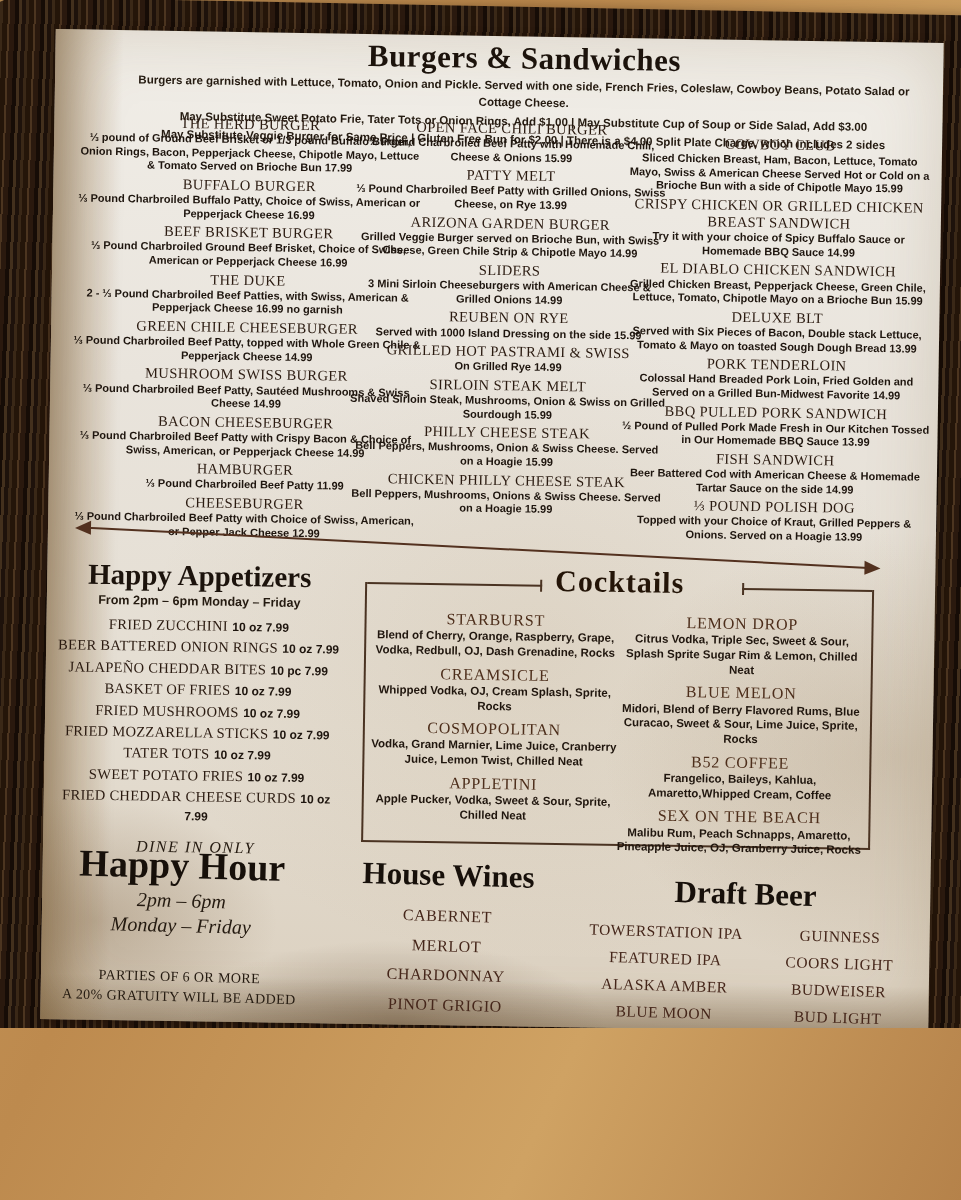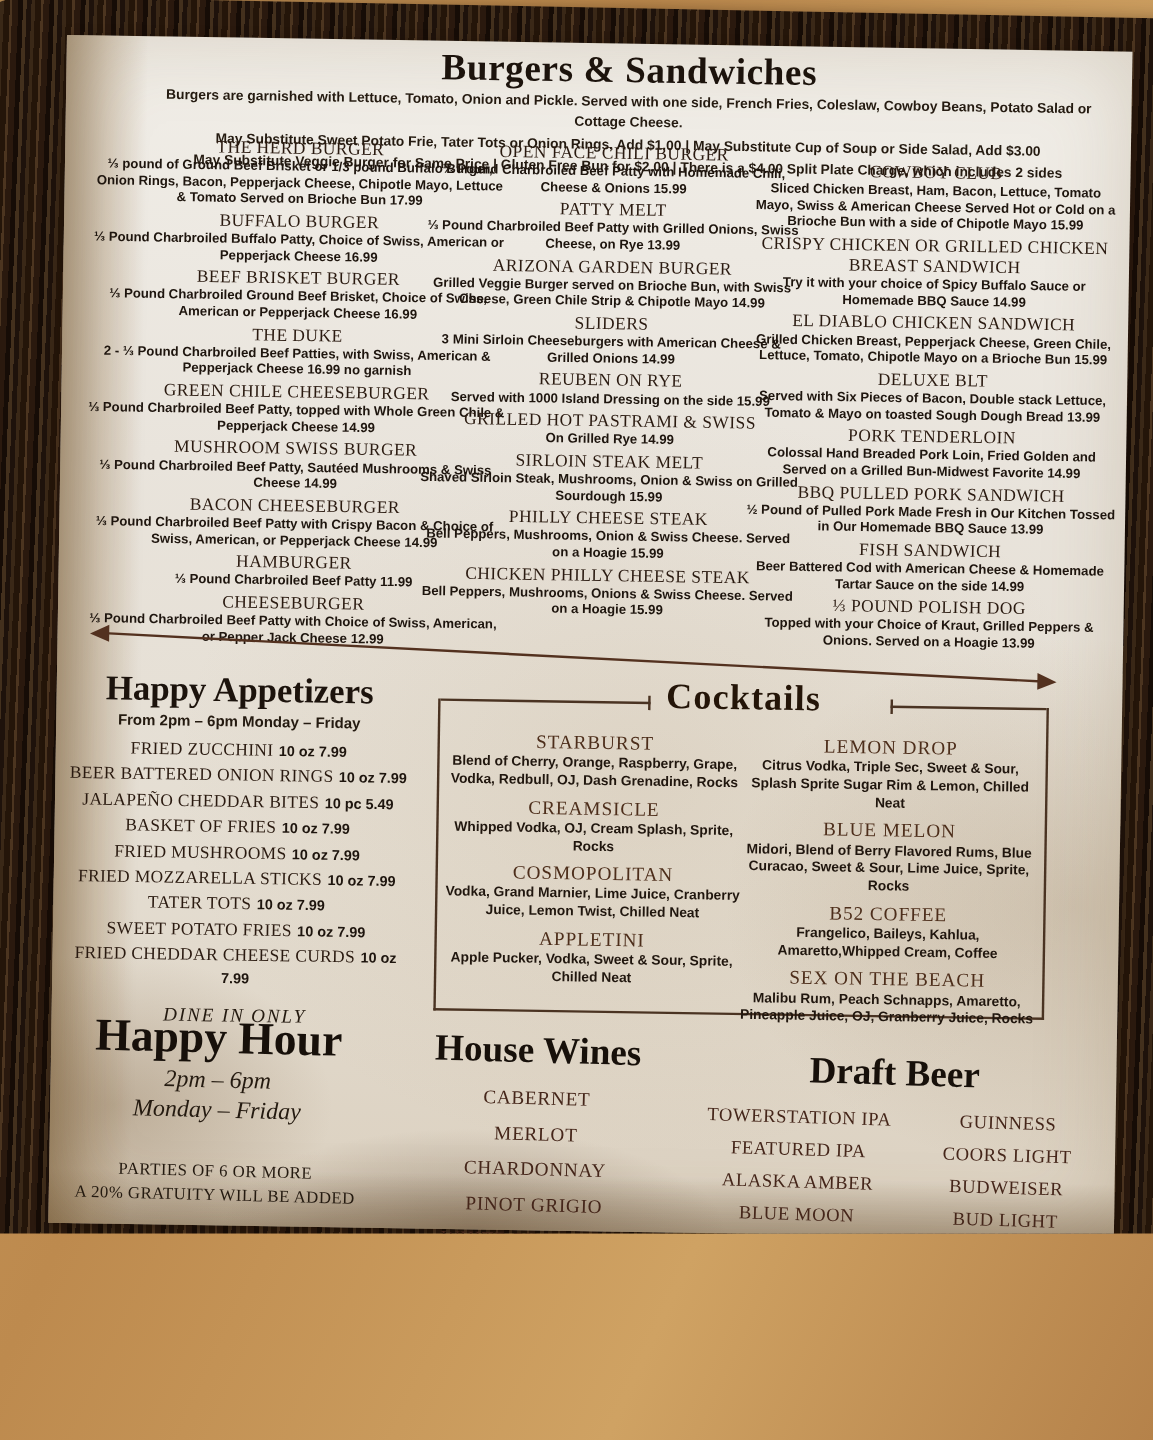--- a/index.html
+++ b/index.html
@@ -258,21 +258,21 @@
 
     <section class="appetizers">
       <h2>Happy Appetizers</h2>
       <p class="app-sub">From 2pm – 6pm Monday – Friday</p>
       <ul>
 
           <li><span class="app-name">FRIED ZUCCHINI</span> <span class="app-size">10 oz 7.99</span></li>
 
           <li><span class="app-name">BEER BATTERED ONION RINGS</span> <span class="app-size">10 oz 7.99</span></li>
 
-          <li><span class="app-name">JALAPEÑO CHEDDAR BITES</span> <span class="app-size">10 pc 5.49</span></li>
+          <li><span class="app-name">JALAPEÑO CHEDDAR BITES</span> <span class="app-size">10 pc 7.99</span></li>
 
           <li><span class="app-name">BASKET OF FRIES</span> <span class="app-size">10 oz 7.99</span></li>
 
           <li><span class="app-name">FRIED MUSHROOMS</span> <span class="app-size">10 oz 7.99</span></li>
 
           <li><span class="app-name">FRIED MOZZARELLA STICKS</span> <span class="app-size">10 oz 7.99</span></li>
 
           <li><span class="app-name">TATER TOTS</span> <span class="app-size">10 oz 7.99</span></li>
 
           <li><span class="app-name">SWEET POTATO FRIES</span> <span class="app-size">10 oz 7.99</span></li>

